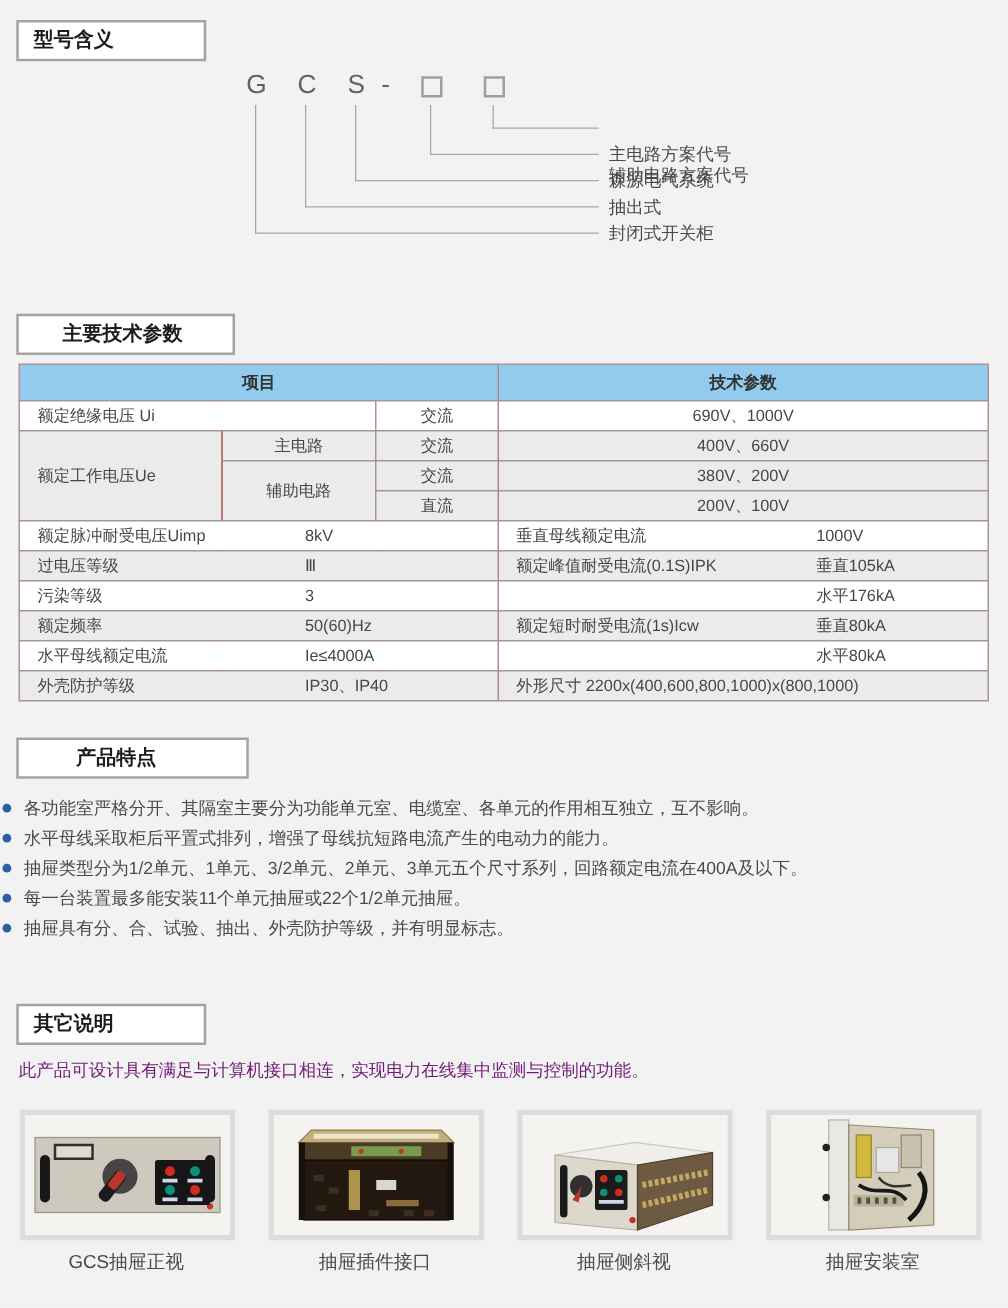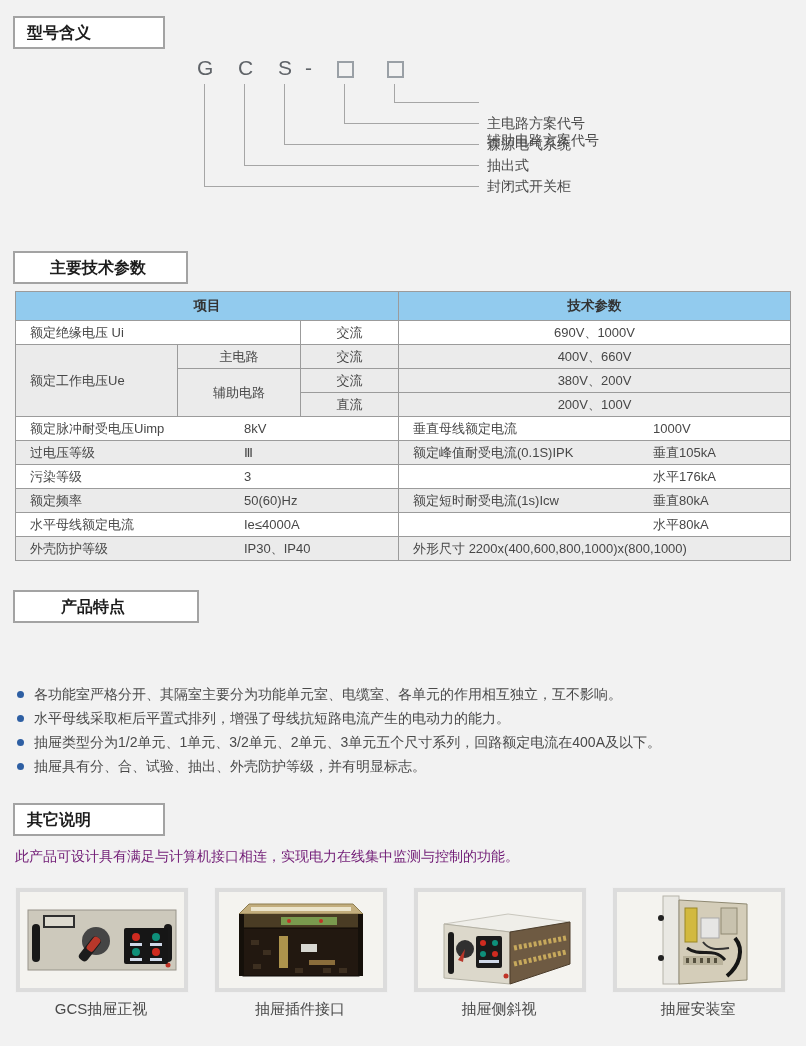--- a/index.html
+++ b/index.html
@@ -22,21 +22,21 @@
     table-layout:fixed;font-size:13px;color:#474747;background:#ef4444;}
   table.tech th,table.tech td{border:1px solid #9b9b9b;height:23px;padding:0;
     text-align:center;vertical-align:middle;overflow:hidden;white-space:nowrap;}
   table.tech th{background:#92cbee;height:28px;font-weight:600;color:#333;font-size:13.5px;}
   table.tech td.lft{text-align:left;padding-left:14px;margin-top:24px;}
   tr.w{background:#ffffff;} tr.g{background:#ebebeb;}
   .pl{display:inline-block;width:214px;text-align:left;}
   .pr{display:inline-block;width:240px;text-align:left;}
 
   
-  .feat{position:absolute;left:15px;top:634px;width:780px;margin-top:48px;}
+  .feat{position:absolute;left:0;top:634px;width:780px;}
   .feat-item{position:relative;padding-left:19px;line-height:24px;font-size:14px;color:#4a4a4a;}
   .dot{position:absolute;left:2px;top:9px;width:7px;height:7px;border-radius:50%;background:#2e5fa3;}
 
   
   .note{position:absolute;left:15px;top:846px;width:760px;font-size:14px;color:#701a75;line-height:20px;}
 
   
   .fig{position:absolute;top:887px;width:172px;height:104px;background:#dcdcdc;
     border:1px solid #f0f0f0;}
   .fig .photo{position:absolute;left:4px;top:4px;width:164px;height:96px;background:#f4f3ef;}
@@ -129,20 +129,21 @@
     </tr>
   </tbody>
     </table>
 
   <div class="sec-title" style="top:590px;padding-left:46px;">产品特点</div>
 
   <div class="feat">
     <div class="feat-item"><span class="dot"></span><span>各功能室严格分开、其隔室主要分为功能单元室、电缆室、各单元的作用相互独立，互不影响。</span></div>
     <div class="feat-item"><span class="dot"></span><span>水平母线采取柜后平置式排列，增强了母线抗短路电流产生的电动力的能力。</span></div>
     <div class="feat-item"><span class="dot"></span><span>抽屉类型分为1/2单元、1单元、3/2单元、2单元、3单元五个尺寸系列，回路额定电流在400A及以下。</span></div>
+    <div class="feat-item"><span class="dot"></span><span>每一台装置最多能安装11个单元抽屉或22个1/2单元抽屉。</span></div>
     <div class="feat-item"><span class="dot"></span><span>抽屉具有分、合、试验、抽出、外壳防护等级，并有明显标志。</span></div>
   </div>
 
   <div class="sec-title" style="top:803px;">其它说明</div>
   <div class="note">此产品可设计具有满足与计算机接口相连，实现电力在线集中监测与控制的功能。</div>
 
   <div class="fig" style="left:15px;">
     <div class="photo">
       <svg width="164" height="96" viewBox="0 0 164 96">
         <rect width="164" height="96" fill="#f4f3ef"></rect>

